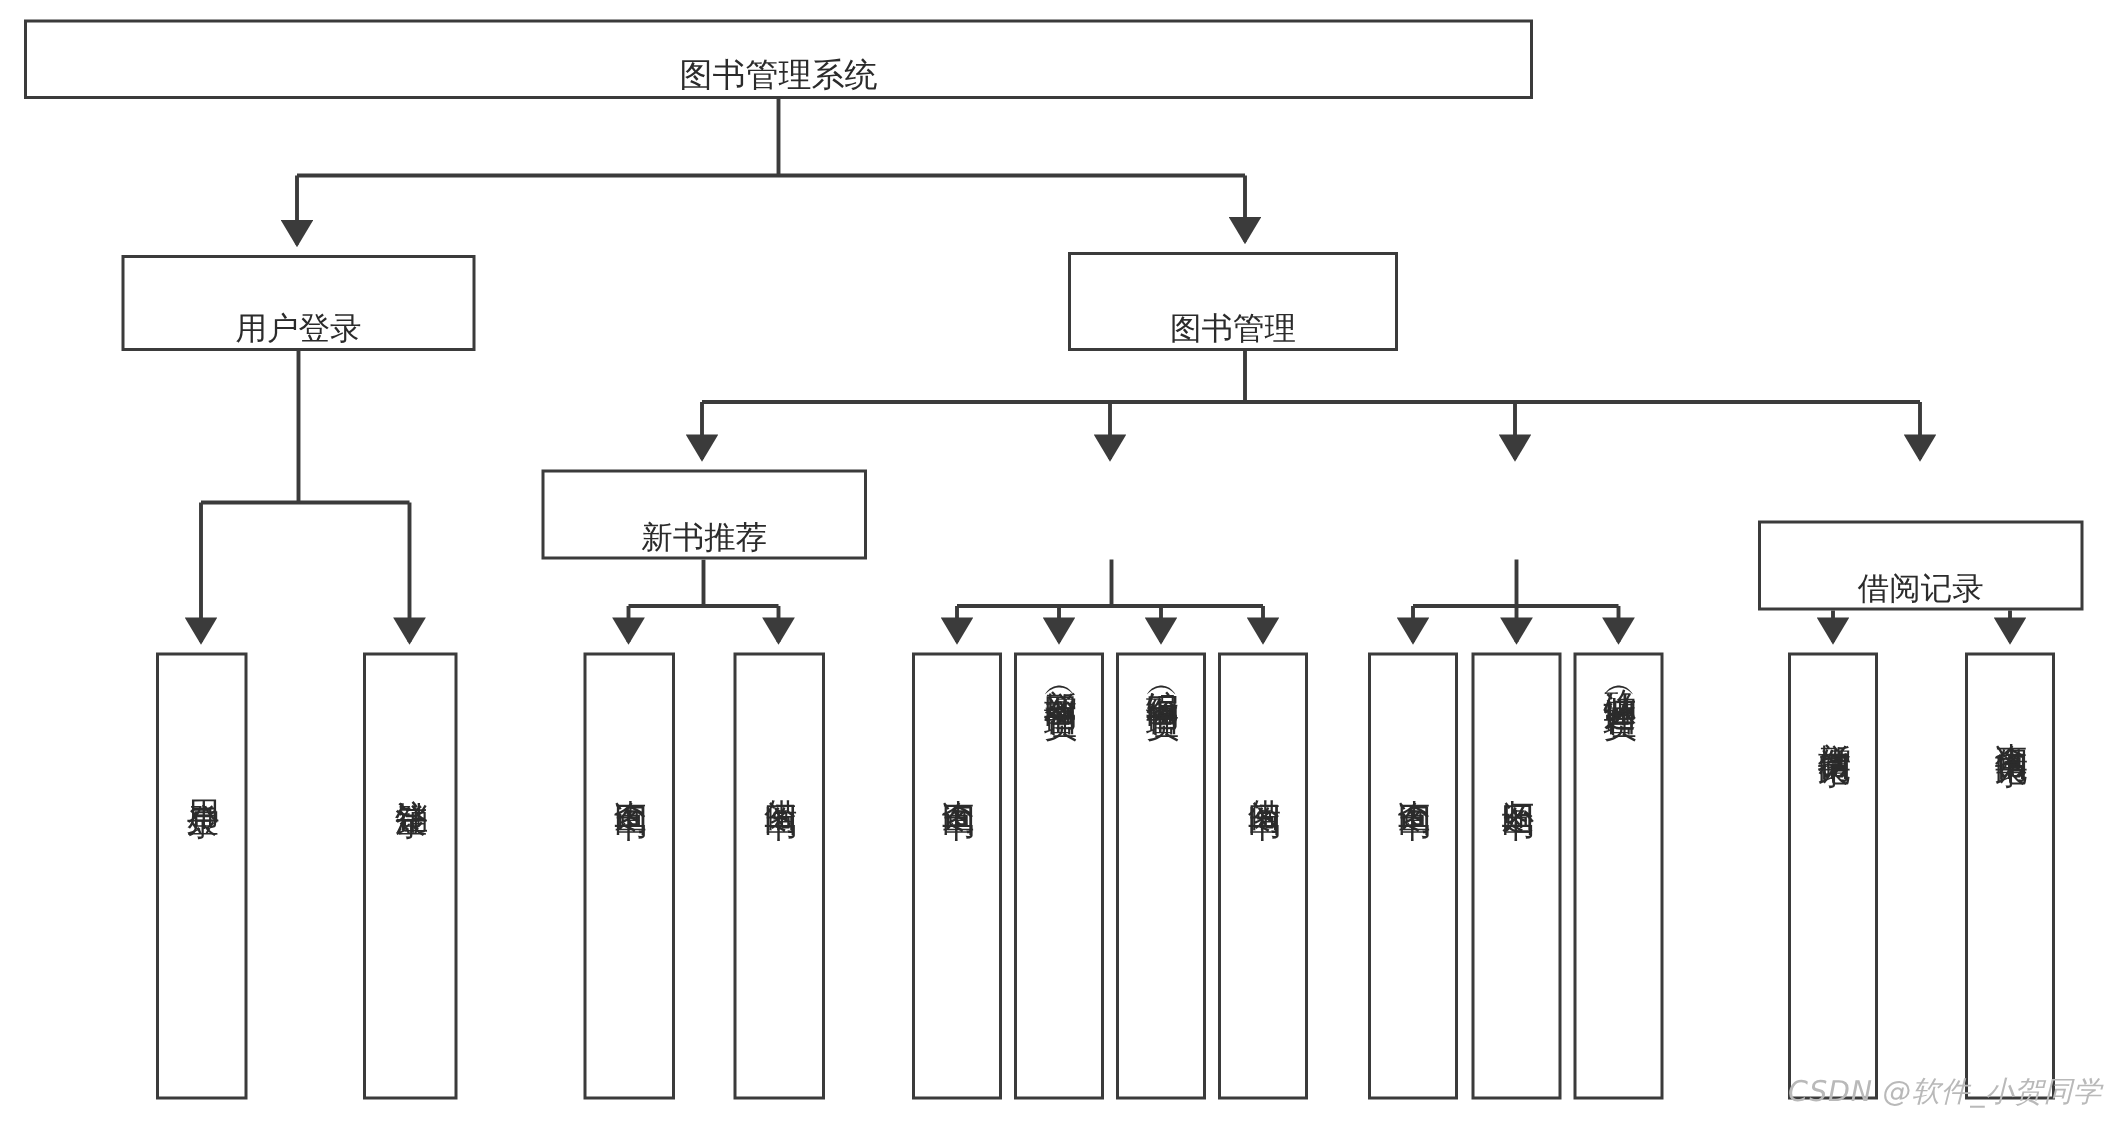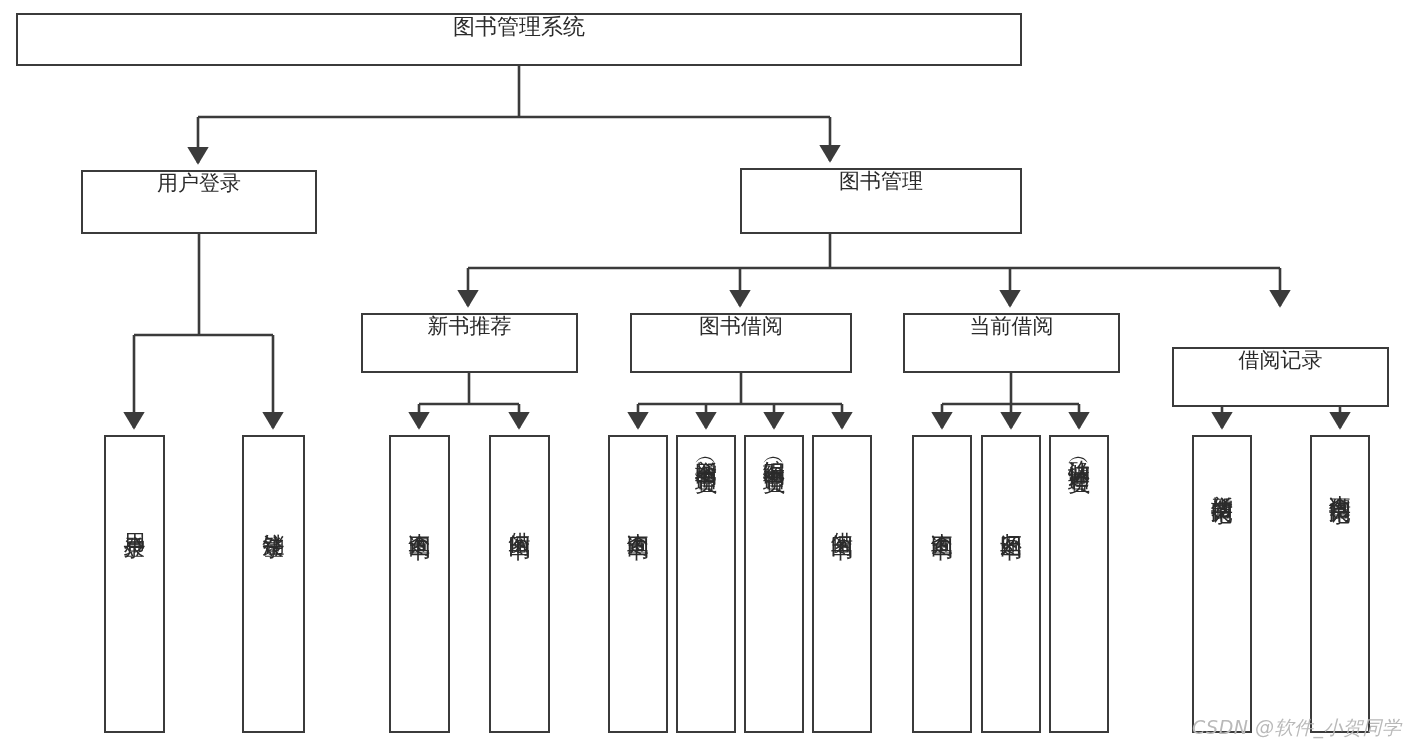--- a/index.html
+++ b/index.html
@@ -23,21 +23,21 @@
     top: 0;
     width: 1405px;
     height: 747px;
   }
   .node {
     position: absolute;
     box-sizing: border-box;
     background: #ffffff;
     border: 2px solid #3b3b3b;
     display: flex;
-    align-items: flex-start;
+    align-items: flex-end;
     justify-content: center;
     color: #2b2b2b;
   }
   .node .lbl {
     display: block;
     text-align: center;
     line-height: 1.12;
     white-space: nowrap;
   }
   .node.horiz .lbl {
@@ -122,32 +122,26 @@
     </g>
   </svg>
 
   <div class="node root horiz" style="left:16px; top:13px; width:1006px; height:53px;">
     <span class="lbl">图书管理系统</span>
   </div>
 
   <div class="node horiz" style="left:81px; top:170px; width:236px; height:64px;">
     <span class="lbl">用户登录</span>
   </div>
-  <div class="node horiz" style="left:740px; top:168px; width:282px; height:66px;">
+  <div class="node horiz" style="left:712px; top:168px; width:220px; height:66px;">
     <span class="lbl">图书管理</span>
   </div>
 
   <div class="node horiz" style="left:361px; top:313px; width:217px; height:60px;">
     <span class="lbl">新书推荐</span>
-  </div>
-  <div class="node horiz" style="left:630px; top:313px; width:222px; height:60px;">
-    <span class="lbl">图书借阅</span>
-  </div>
-  <div class="node horiz" style="left:903px; top:313px; width:217px; height:60px;">
-    <span class="lbl">当前借阅</span>
   </div>
   <div class="node horiz" style="left:1172px; top:313px; width:217px; height:60px;margin-top:34px;">
     <span class="lbl">借阅记录</span>
   </div>
 
   <div class="node vert" style="left:104px; top:435px; width:61px; height:298px; padding-top:78px;">
     <span class="lbl">用户登录</span>
   </div>
   <div class="node vert" style="left:242px; top:435px; width:63px; height:298px; padding-top:78px;">
     <span class="lbl">注销登录</span>

